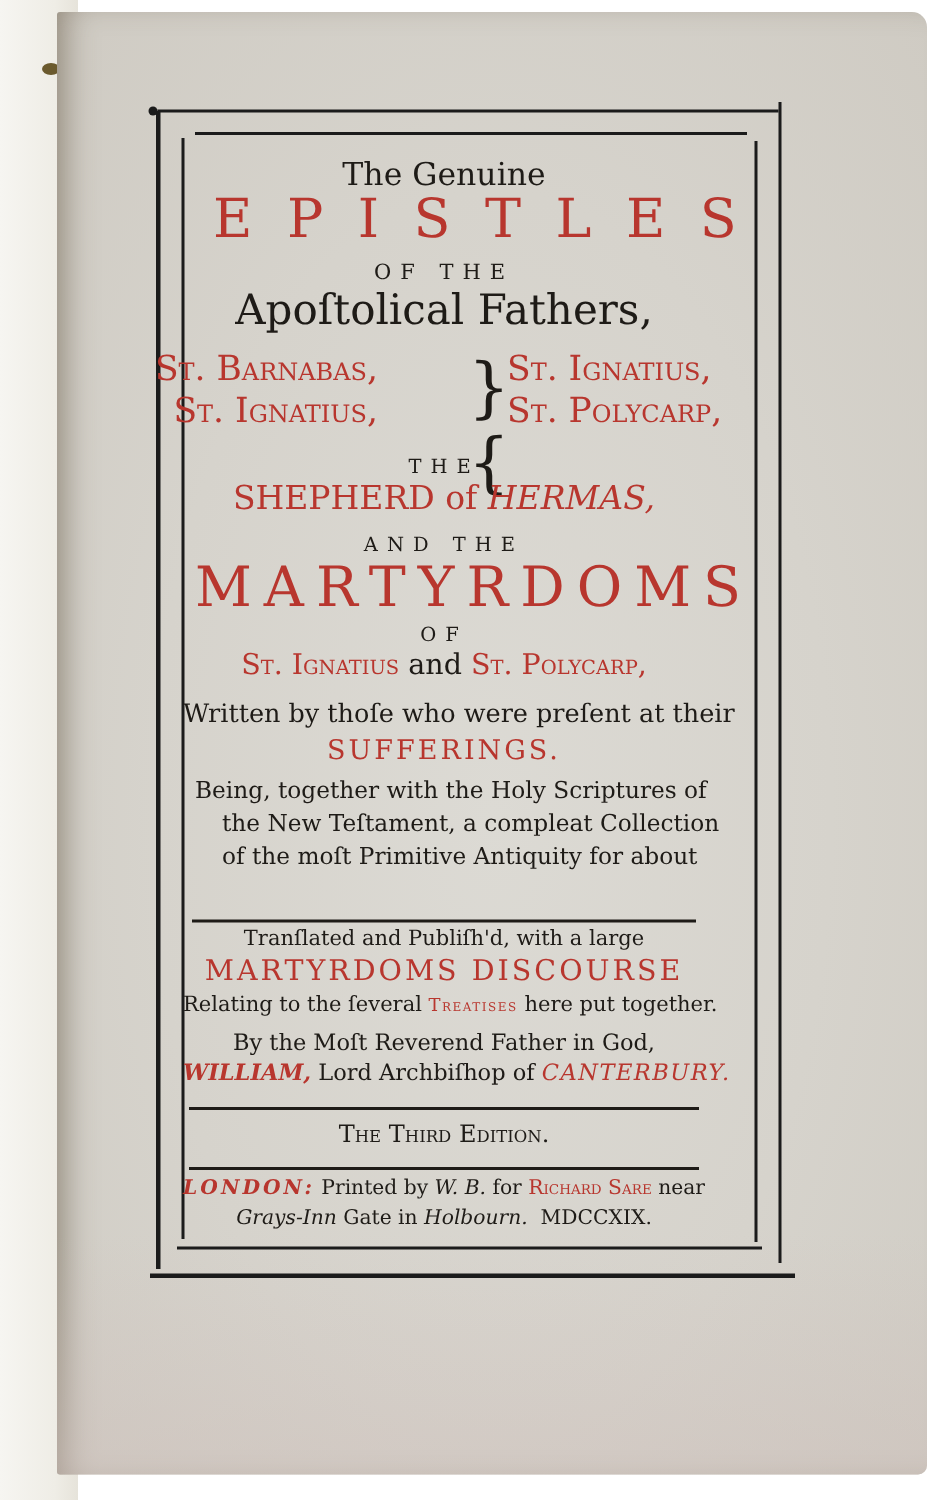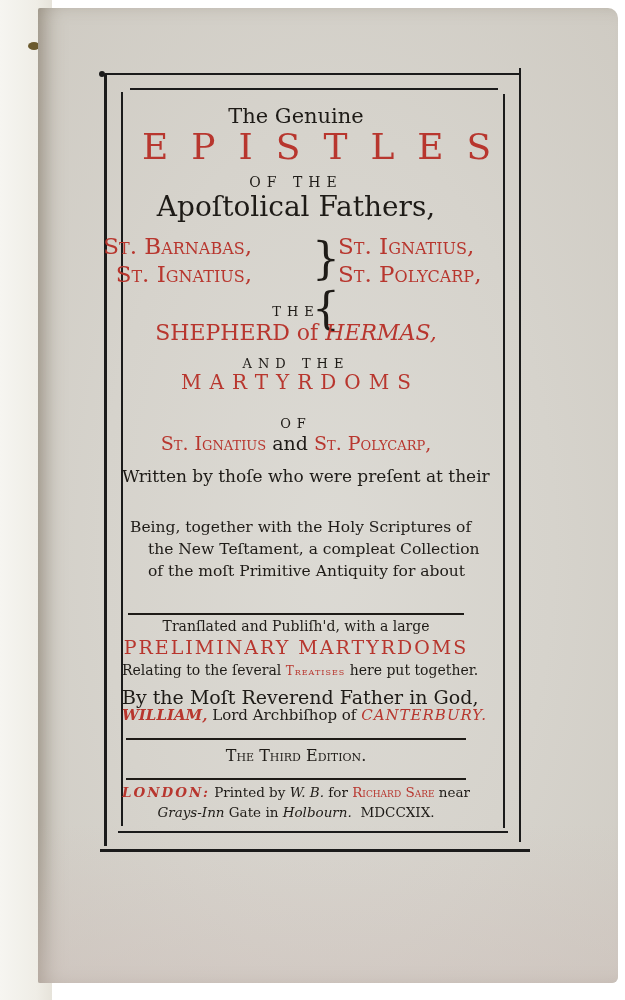--- a/index.html
+++ b/index.html
@@ -86,50 +86,51 @@
   <div class="line" style="top:212px;font-size:13px;letter-spacing:6px;">THE</div>
 
   <div class="line" style="top:228px;font-size:22px;">
     <span class="red">SHEPHERD</span>
     <span class="red">of</span>
     <span class="red it">HERMAS,</span>
   </div>
 
   <div class="line" style="top:264px;font-size:13px;letter-spacing:6px;">AND THE</div>
 
-  <div class="line red" style="top:278px;font-size:20px;letter-spacing:8px;padding-left:8px;">MARTYRDOMS</div>
+  <div class="line red" style="top:278px;font-size:37px;letter-spacing:8px;padding-left:8px;">MARTYRDOMS</div>
 
   <div class="line" style="top:324px;font-size:13px;letter-spacing:6px;">OF</div>
 
   <div class="line" style="top:340px;font-size:19px;">
     <span class="red sc">St. Ignatius</span>
     <span>and</span>
     <span class="red sc">St. Polycarp,</span>
   </div>
 
   <div class="line" style="top:374px;font-size:17px;">Written by thoſe who were preſent at their</div>
 
+  <div class="line red" style="top:398px;font-size:18px;letter-spacing:2px;">SUFFERINGS.</div>
 
   <div style="position:absolute;left:8px;right:6px;top:424px;font-size:15.5px;line-height:22px;text-align:justify;">
     <div style="white-space:nowrap;">Being, together with the Holy Scriptures of</div>
     <div style="white-space:nowrap;padding-left:18px;">the New Teſtament, a compleat Collection</div>
     <div style="white-space:nowrap;padding-left:18px;">of the moſt Primitive Antiquity for about</div>
   </div>
 
   <div class="hr" style="top:521px;left:6px;right:6px;"></div>
 
   <div class="line" style="top:526px;font-size:14px;">Tranſlated and Publiſh'd, with a large</div>
 
-  <div class="line red" style="top:544px;font-size:19px;letter-spacing:2px;">PRELIMINARY MARTYRDOMS</div>
+  <div class="line red" style="top:544px;font-size:19px;letter-spacing:2px;">MARTYRDOMS DISCOURSE</div>
 
   <div class="line" style="top:570px;font-size:14px;">
     <span>Relating to the ſeveral </span><span class="red sc" style="font-size:12px;letter-spacing:1px;">Treatises</span><span> here put together.</span>
   </div>
 
-  <div class="line" style="top:594px;font-size:19px;">By the Moſt Reverend Father in God,</div>
+  <div class="line" style="top:594px;font-size:15px;">By the Moſt Reverend Father in God,</div>
 
   <div class="line" style="top:614px;font-size:15px;">
     <span class="red it" style="font-weight:bold;">WILLIAM,</span><span> Lord Archbiſhop of </span><span class="red it" style="letter-spacing:1px;">CANTERBURY.</span>
   </div>
 
   <div class="hr" style="top:646px;left:4px;right:4px;"></div>
 
   <div class="line sc" style="top:654px;font-size:16px;">The Third Edition.</div>
 
   <div class="hr" style="top:686px;left:4px;right:4px;"></div>

